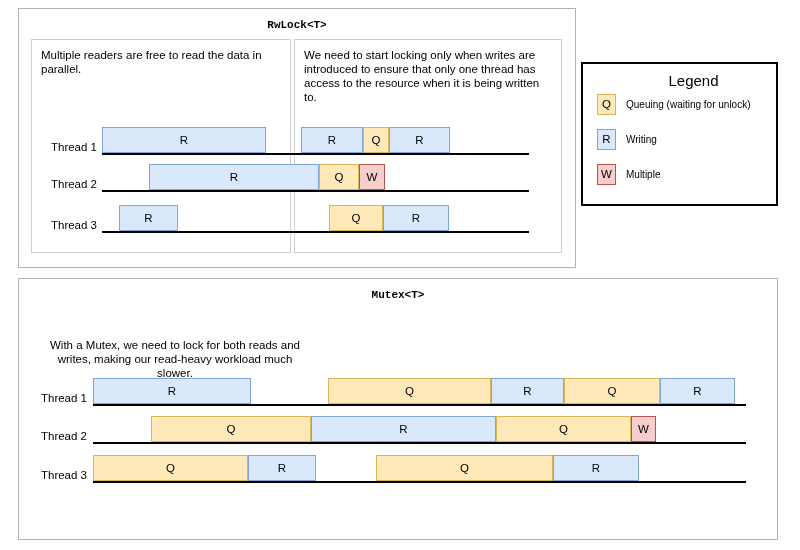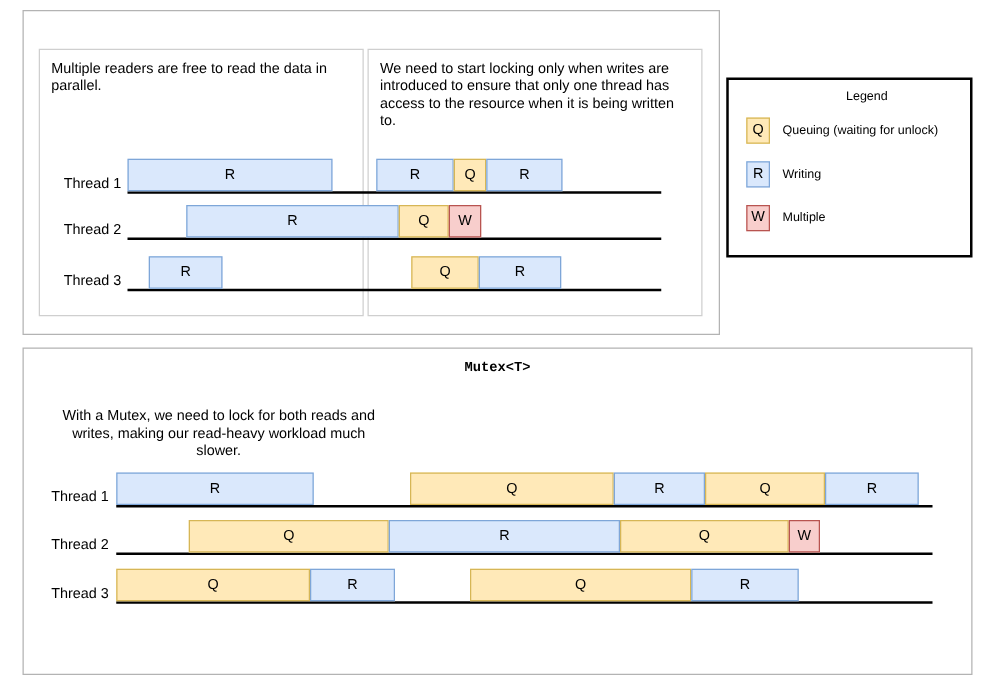--- a/index.html
+++ b/index.html
@@ -39,21 +39,21 @@
     position: absolute;
     border: 1px solid #cfcfcf;
     background: #ffffff;
   }
   .prose {
     position: absolute;
     font-size: 11.5px;
     line-height: 14px;
     color: #000;
   }
-  .prose.center { text-align: center; }
+  .prose.center { text-align: center; margin-top: 12px; }
 
   
   .rowlabel {
     position: absolute;
     font-size: 11.5px;
     line-height: 12px;
     text-align: right;
     color: #000;
     white-space: nowrap;
   }
@@ -80,21 +80,21 @@
   
   #legend {
     position: absolute;
     border: 2px solid #000000;
     background: #ffffff;
   }
   #legend-title {
     position: absolute;
     left: 0; right: 0; top: 8px;
     text-align: center;
-    font-size: 10px;
+    font-size: 15px;
     margin-left: 28px;
   }
   .legend-swatch {
     position: absolute;
     width: 19px; height: 21px;
     border: 1px solid #000;
     font-size: 11.5px;
     line-height: 19px;
     text-align: center;
   }
@@ -108,20 +108,21 @@
     white-space: nowrap;
   }
 </style>
 </head>
 <body>
 
 <div id="stage">
 
   <div class="panel" id="panel-rwlock" style="left:18px; top:8px; width:558px; height:260px;">
 
+    <div class="panel-title" style="top:10px;">RwLock&lt;T&gt;</div>
 
     <div class="subbox" style="left:12px; top:30px; width:260px; height:214px;">
       <div class="prose" style="left:9px; top:8px; width:243px;">Multiple readers are free to read the data in parallel.</div>
     </div>
 
     <div class="subbox" style="left:275px; top:30px; width:268px; height:214px;">
       <div class="prose" style="left:9px; top:8px; width:250px;">We need to start locking only when writes are introduced to ensure that only one thread has access to the resource when it is being written to.</div>
     </div>
 
     <div id="rwlock-timeline" style="position:absolute; left:-18px; top:-8px; width:800px; height:550px; pointer-events:none;">

